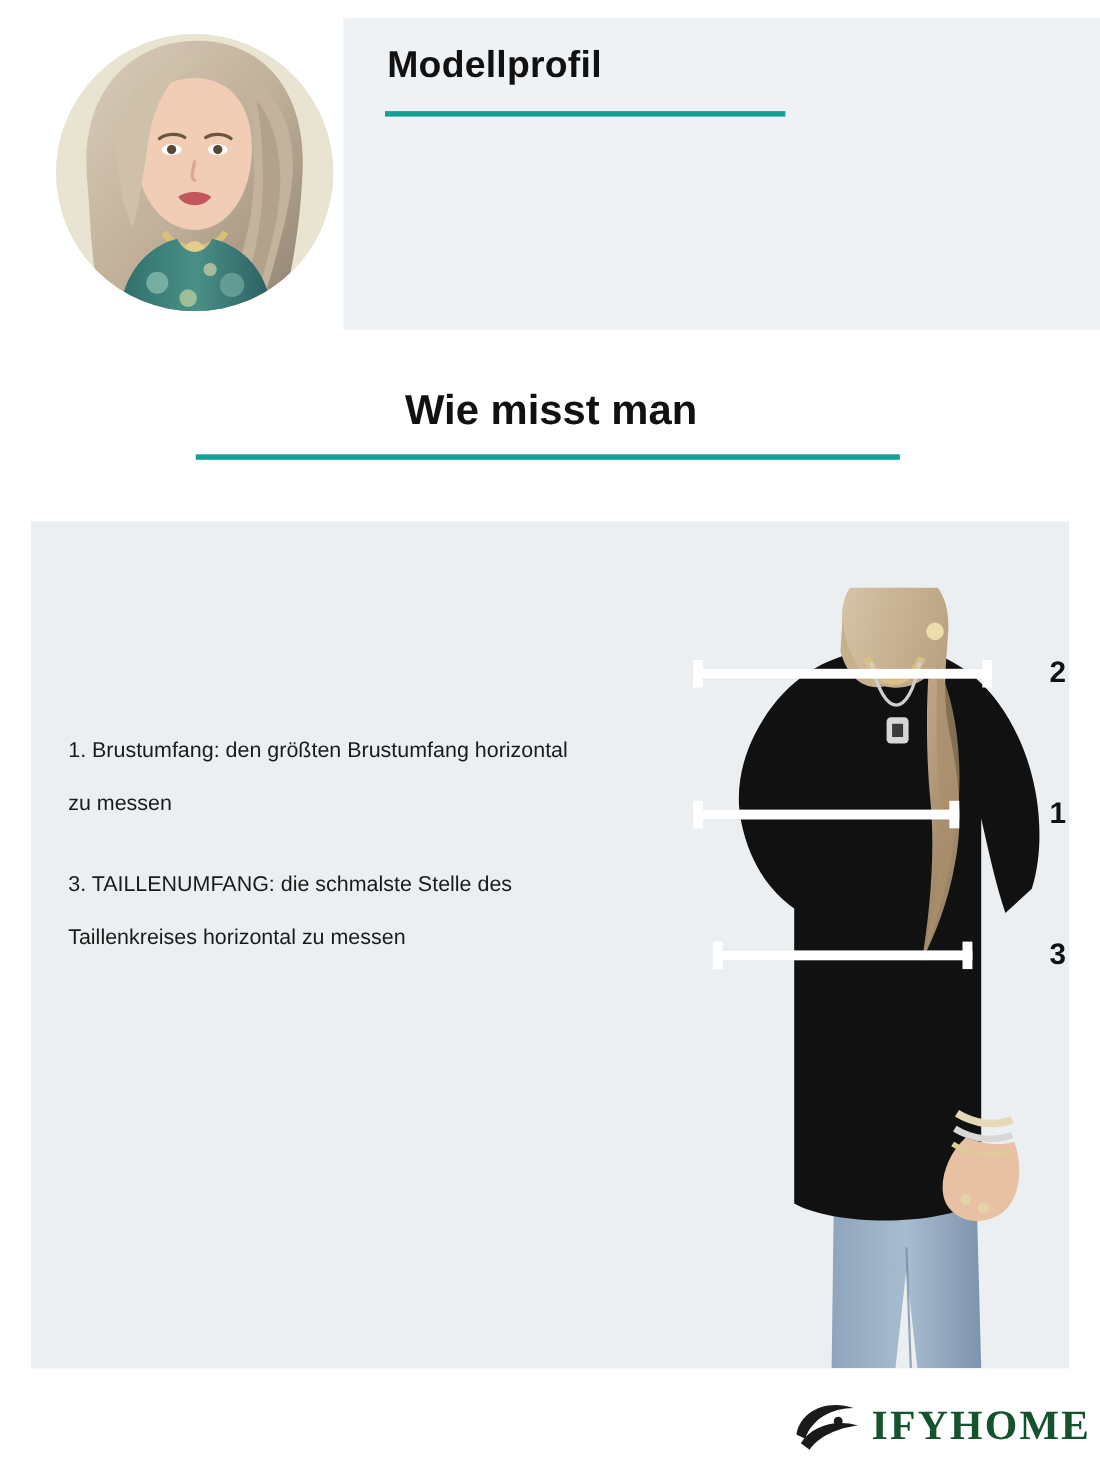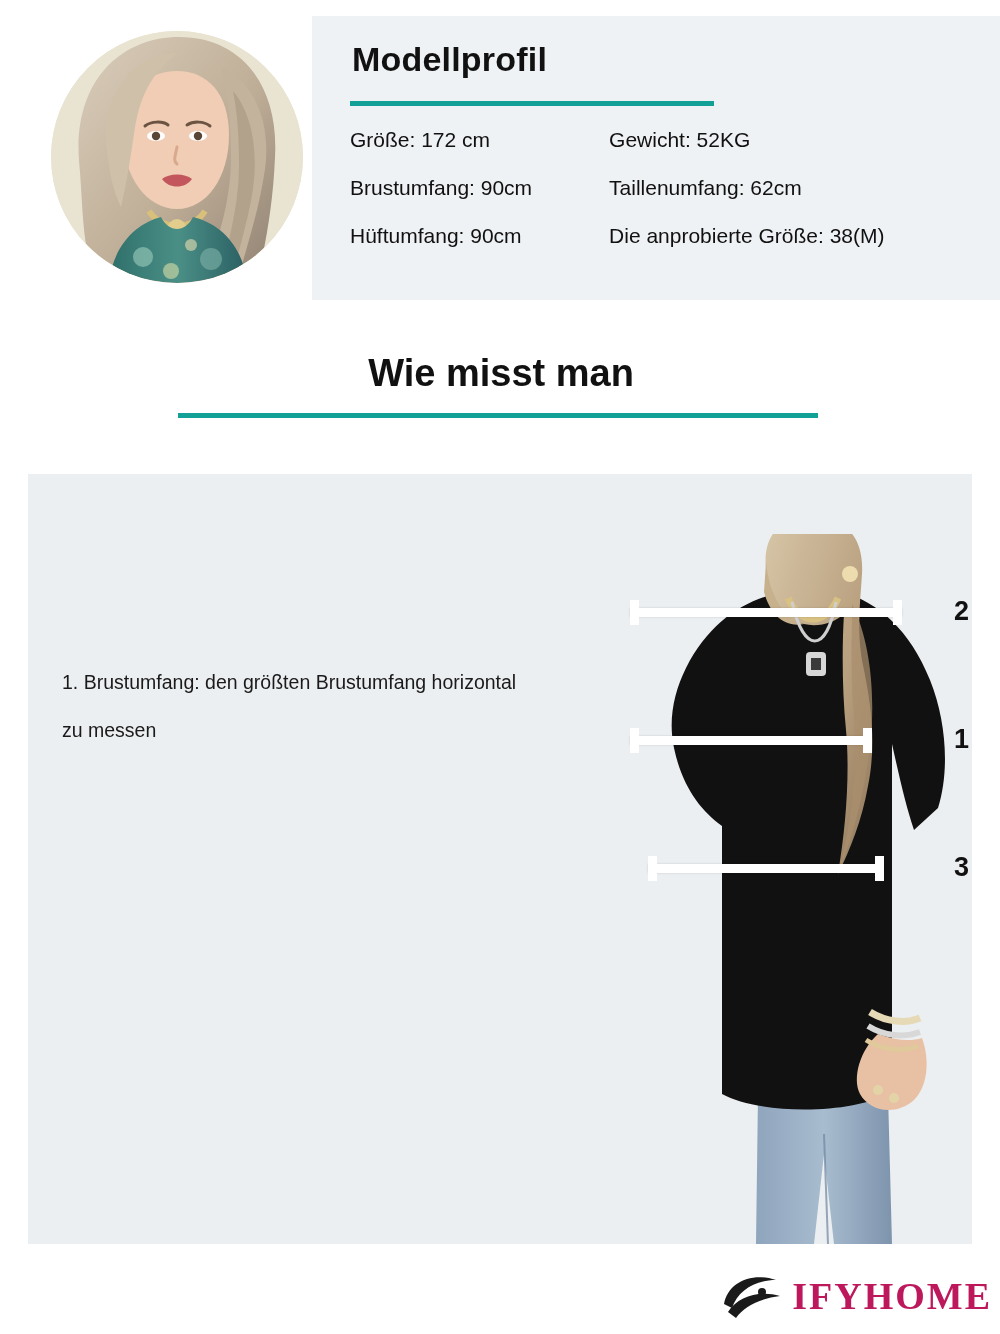--- a/index.html
+++ b/index.html
@@ -168,21 +168,21 @@
     right: 8px;
     bottom: 12px;
     display: flex;
     align-items: center;
     gap: 8px;
   }
   .logo-text {
     font-size: 38px;
     font-weight: bold;
     letter-spacing: 2px;
-    color: #be185d;
+    color: #14532d;
     font-family: "Liberation Serif", serif;
   }
 </style>
 </head>
 <body>
 
 <div class="profile-wrap">
   <div class="profile-panel"></div>
 
   <div class="avatar">
@@ -232,45 +232,32 @@
         <circle cx="120" cy="240" r="8" fill="#d8dfa6" opacity="0.6"></circle>
         <circle cx="160" cy="228" r="11" fill="#7fb3a8" opacity="0.6"></circle>
         <circle cx="140" cy="214" r="6" fill="#e9e0b0" opacity="0.6"></circle>
       </g>
     </svg>
   </div>
 
   <div class="profile-title">Modellprofil</div>
   <div class="title-rule"></div>
 
-  <div class="spec-grid">
-    <div class="spec-row">
-      <div class="spec-cell-left">Größe: 172 cm</div>
-      <div class="spec-cell-right">Gewicht: 52KG</div>
-    </div>
-    <div class="spec-row">
-      <div class="spec-cell-left">Brustumfang: 90cm</div>
-      <div class="spec-cell-right">Taillenumfang: 62cm</div>
-    </div>
-    <div class="spec-row">
-      <div class="spec-cell-left">Hüftumfang: 90cm</div>
-      <div class="spec-cell-right">Die anprobierte Größe: 38(M)</div>
-    </div>
-  </div>
 </div>
 
 <div class="section-heading">
   <div class="text">Wie misst man</div>
 </div>
 <div class="section-rule"></div>
 
 <div class="measure-panel">
 
   <div class="instructions">
     <p>1. Brustumfang:  den größten Brustumfang horizontal zu messen</p>
+    <p>3. TAILLENUMFANG:  die schmalste Stelle des Taillenkreises horizontal zu messen</p>
   </div>
 
   <div class="model-photo">
     <svg width="334" height="710" viewBox="0 0 334 710" xmlns="http://www.w3.org/2000/svg">
       <defs>
         <linearGradient id="hair2" x1="0" y1="0" x2="1" y2="1">
           <stop offset="0%" stop-color="#d7c6a8"></stop>
           <stop offset="60%" stop-color="#b89f7e"></stop>
           <stop offset="100%" stop-color="#8d7559"></stop>
         </linearGradient>

